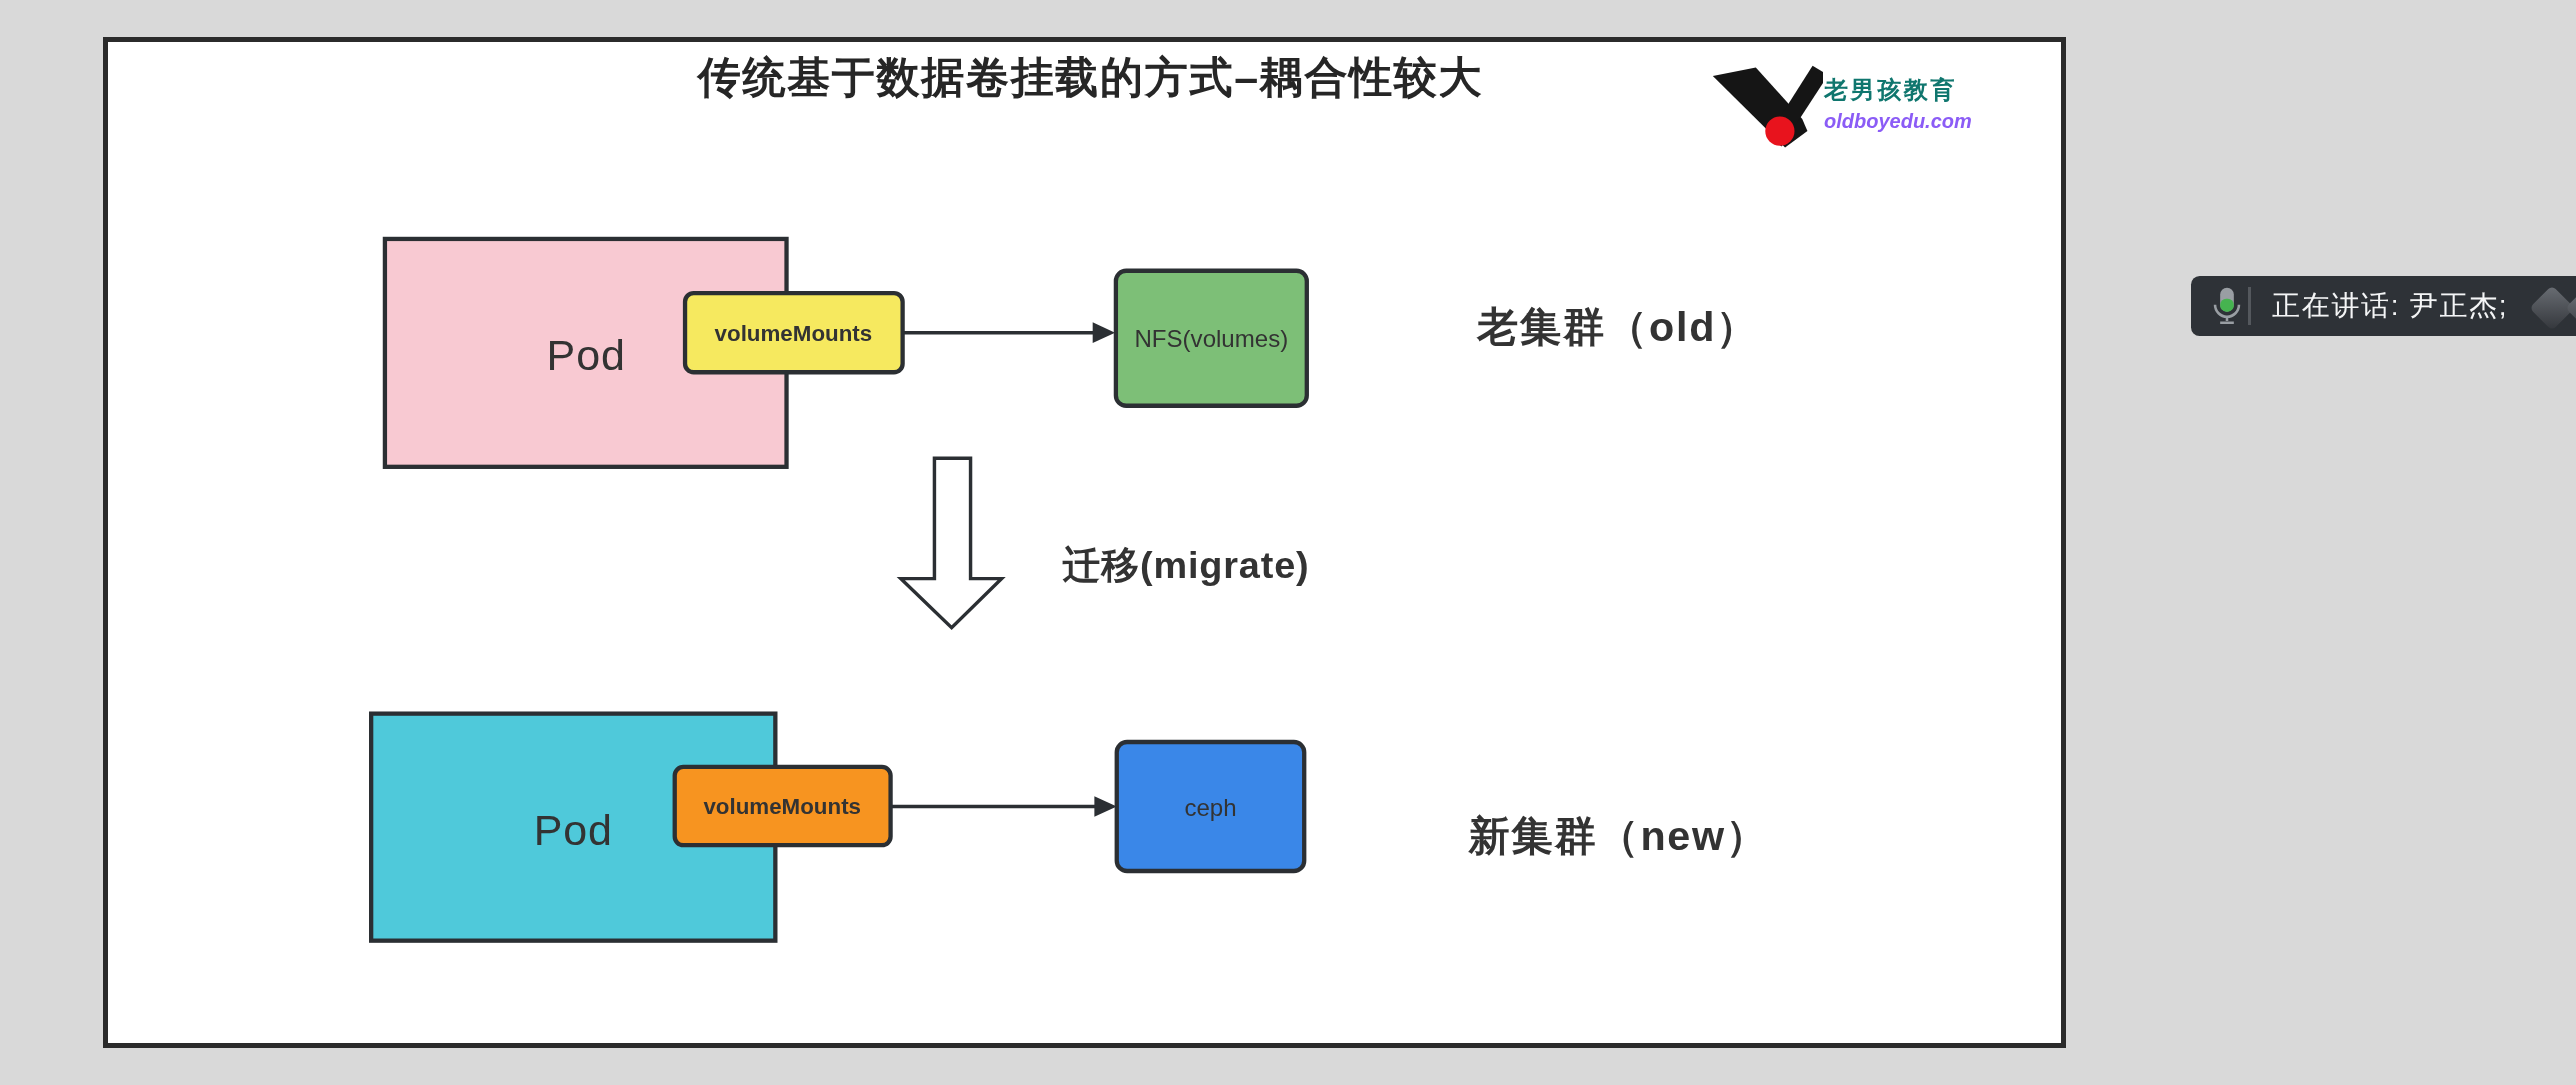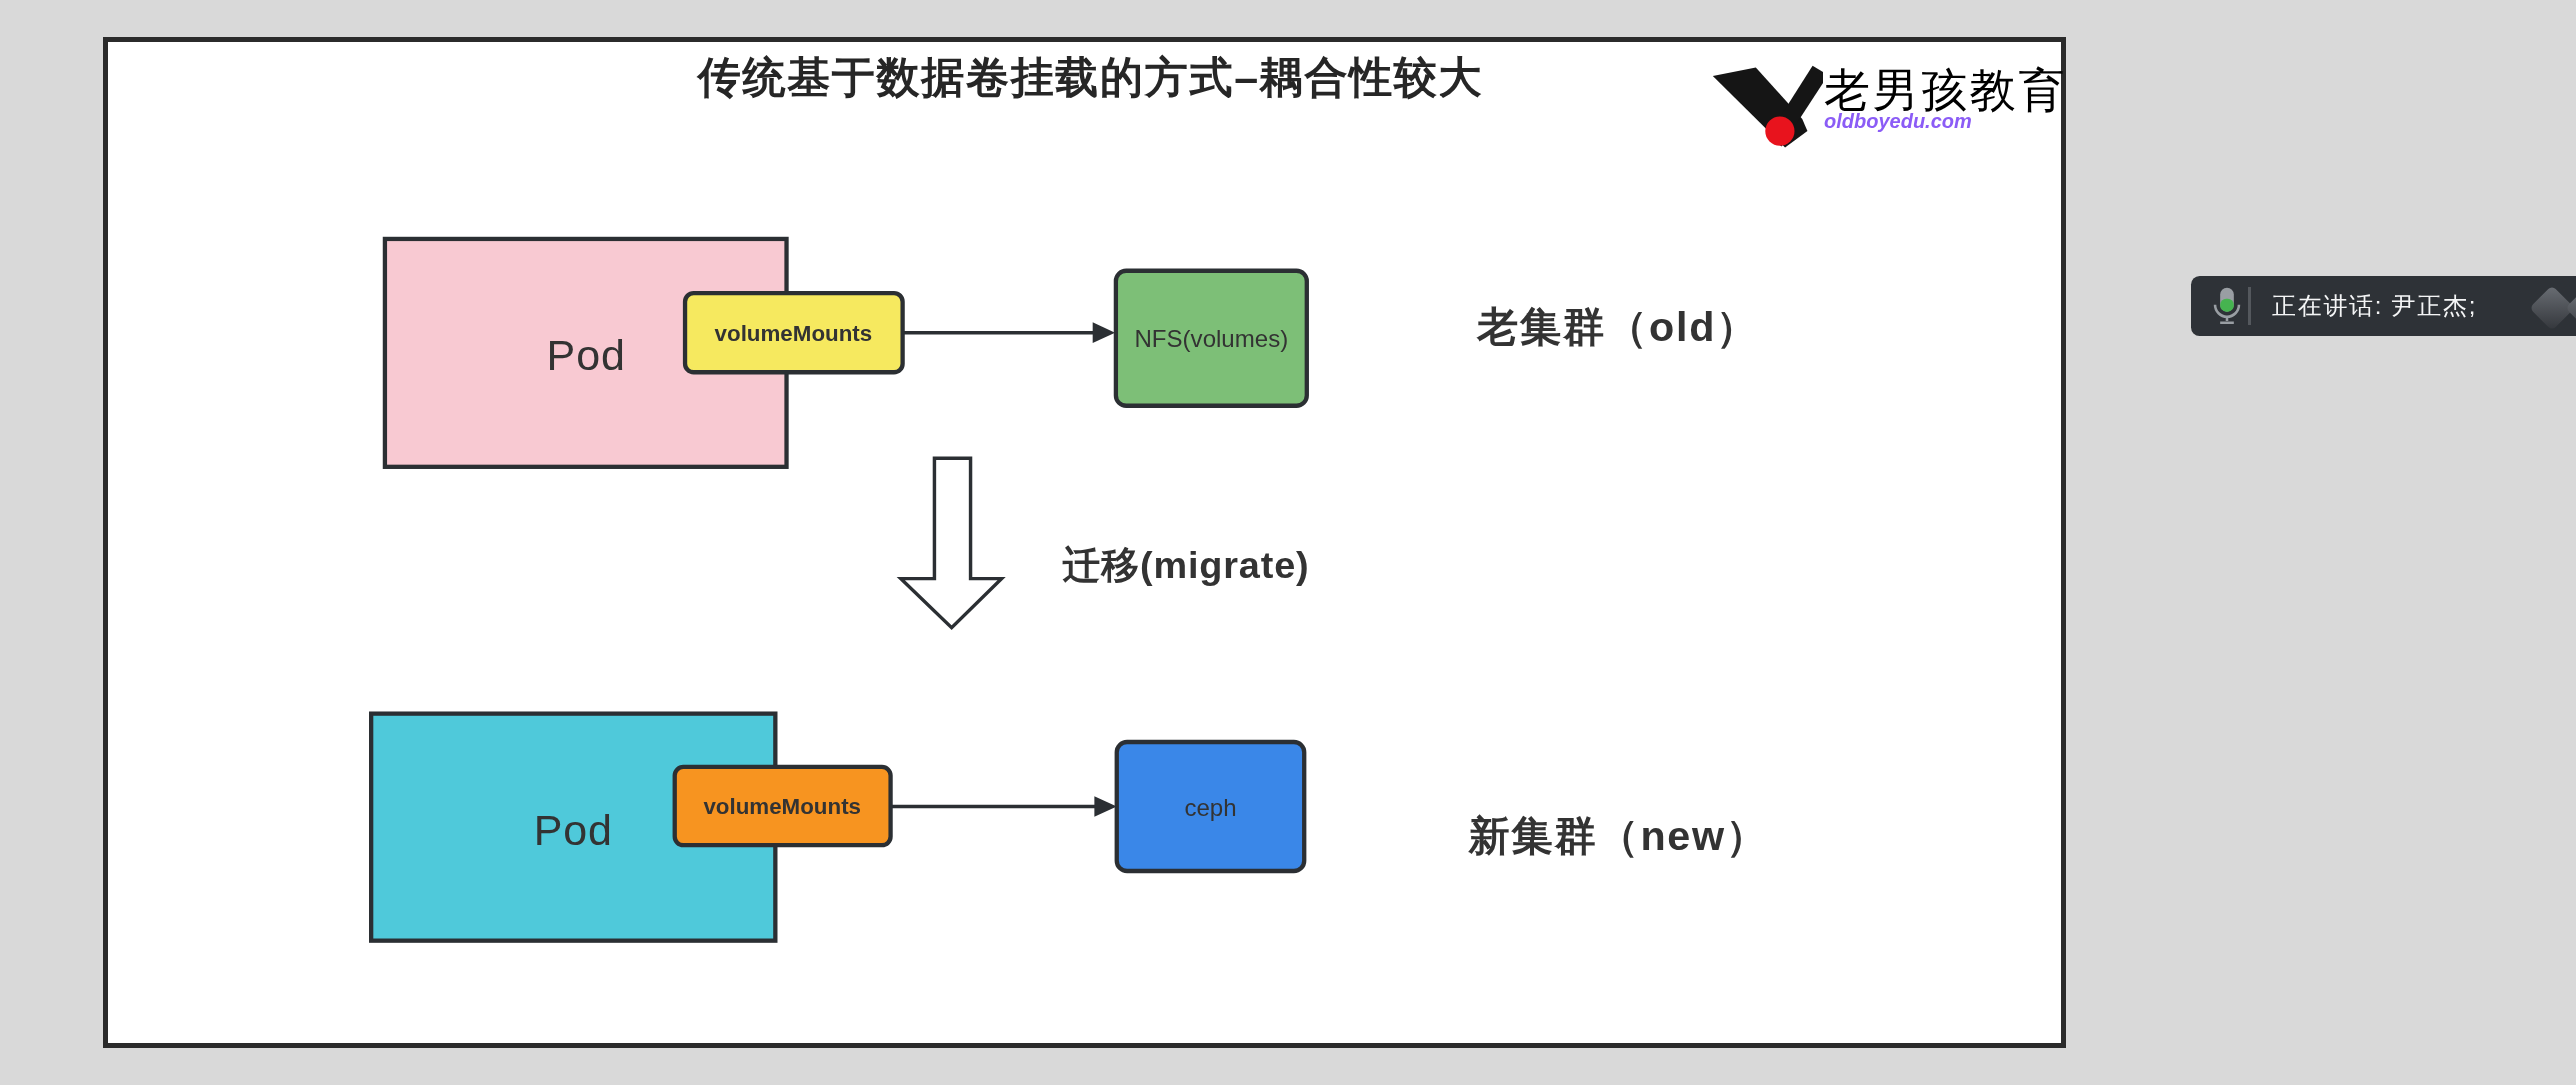--- a/index.html
+++ b/index.html
@@ -43,23 +43,23 @@
   .brand {
     position: absolute;
     left: 1603px;
     top: 22.4px;
     width: 301px;
     height: 86px;
   }
   .brand-mark { position: absolute; left: 0; top: 0; }
   .brand-text { position: absolute; left: 113px; top: 6.9px; }
   .brand-name {
-    font-size: 46px;
-    font-weight: 400;
-    color: #000000;
+    font-size: 24px;
+    font-weight: 700;
+    color: #0f766e;
     letter-spacing: 2.6px;
     line-height: 38px;
     white-space: nowrap;
   }
   .brand-domain {
     font-size: 20px;
     font-weight: 700;
     font-style: italic;
     color: #8b5cf6;
     line-height: 24px;
@@ -113,21 +113,21 @@
     width: 2.6px;
     height: 38px;
     background: #54585d;
   }
   .speak-text {
     position: absolute;
     left: 81px;
     top: 0;
     height: 60px;
     line-height: 60px;
-    font-size: 24px;
+    font-size: 28px;
     color: #f4f5f6;
     letter-spacing: 1.7px;
     white-space: nowrap;
   }
   .wm-diamond {
     position: absolute;
     width: 32px;
     height: 32px;
     border-radius: 5.2px;
     transform: rotate(45deg);

